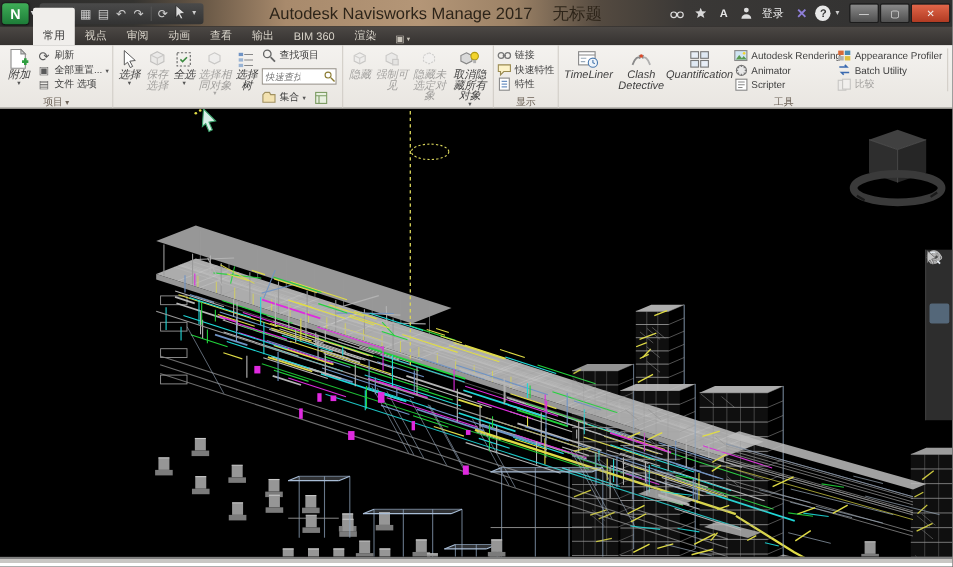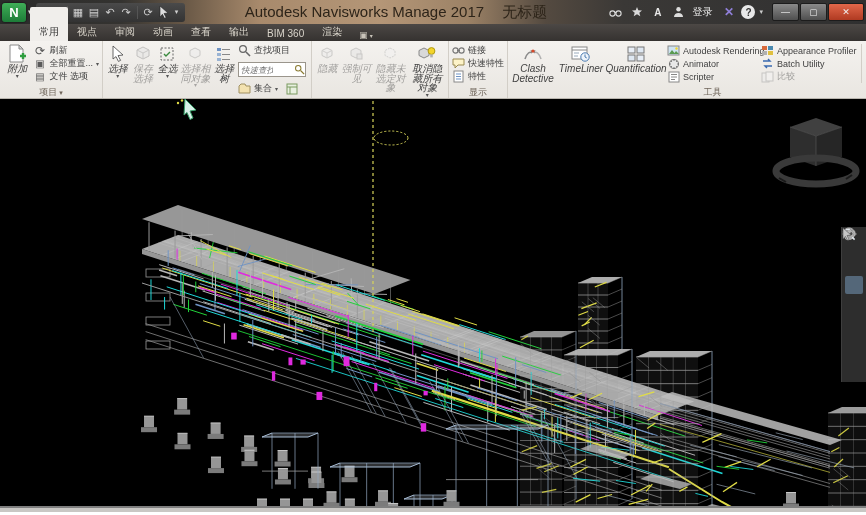--- a/index.html
+++ b/index.html
@@ -325,42 +325,42 @@
             </span>
             <span>特性</span>
           </div>
         </div>
       </div>
       <div class="rlabel">显示</div>
     </div>
 
     <div class="rgroup" style="flex:1;">
       <div class="rbody">
-        <div class="bb" style="width:44px;">
-          <span class="bi">
-            <svg width="20" height="18" viewBox="0 0 20 18">
-                <path d="M2 14C4 8 7 6 9 8" fill="none" stroke="#8a8a8a" stroke-width="1.6"></path>
-                <path d="M18 14c-2-6-5-8-7-6" fill="none" stroke="#b0b0b0" stroke-width="1.6"></path>
-                <path d="M9 8l-1-3M11 8l1-3" stroke="#8a8a8a"></path>
-                <circle cx="10" cy="6" r="1.6" fill="#d84a2a"></circle>
-              </svg>
-          </span>
-          <span class="bl">Clash Detective</span>
-        </div>
         <div class="bb" style="width:48px;">
           <span class="bi">
             <svg width="20" height="18" viewBox="0 0 20 18">
                 <rect x="1" y="2" width="15" height="12" fill="#fff" stroke="#888"></rect>
                 <path d="M1 5h15" stroke="#888"></path>
                 <path d="M3 8h5M3 11h4" stroke="#9ab"></path>
                 <circle cx="14" cy="12" r="4.2" fill="#eef4fa" stroke="#4a7ab0"></circle>
                 <path d="M14 9.5V12l1.8 1" fill="none" stroke="#4a7ab0"></path>
               </svg>
           </span>
           <span class="bl">TimeLiner</span>
+        </div>
+        <div class="bb" style="width:44px;">
+          <span class="bi">
+            <svg width="20" height="18" viewBox="0 0 20 18">
+                <path d="M2 14C4 8 7 6 9 8" fill="none" stroke="#8a8a8a" stroke-width="1.6"></path>
+                <path d="M18 14c-2-6-5-8-7-6" fill="none" stroke="#b0b0b0" stroke-width="1.6"></path>
+                <path d="M9 8l-1-3M11 8l1-3" stroke="#8a8a8a"></path>
+                <circle cx="10" cy="6" r="1.6" fill="#d84a2a"></circle>
+              </svg>
+          </span>
+          <span class="bl">Clash Detective</span>
         </div>
         <div class="bb" style="width:58px;">
           <span class="bi">
             <svg width="19" height="18" viewBox="0 0 19 18">
                 <rect x="1" y="2" width="7" height="6" fill="#e8eef6" stroke="#777"></rect>
                 <rect x="10" y="2" width="7" height="6" fill="#dfe8f2" stroke="#777"></rect>
                 <rect x="1" y="10" width="7" height="6" fill="#dfe8f2" stroke="#777"></rect>
                 <rect x="10" y="10" width="7" height="6" fill="#e8eef6" stroke="#777"></rect>
               </svg>
           </span>

